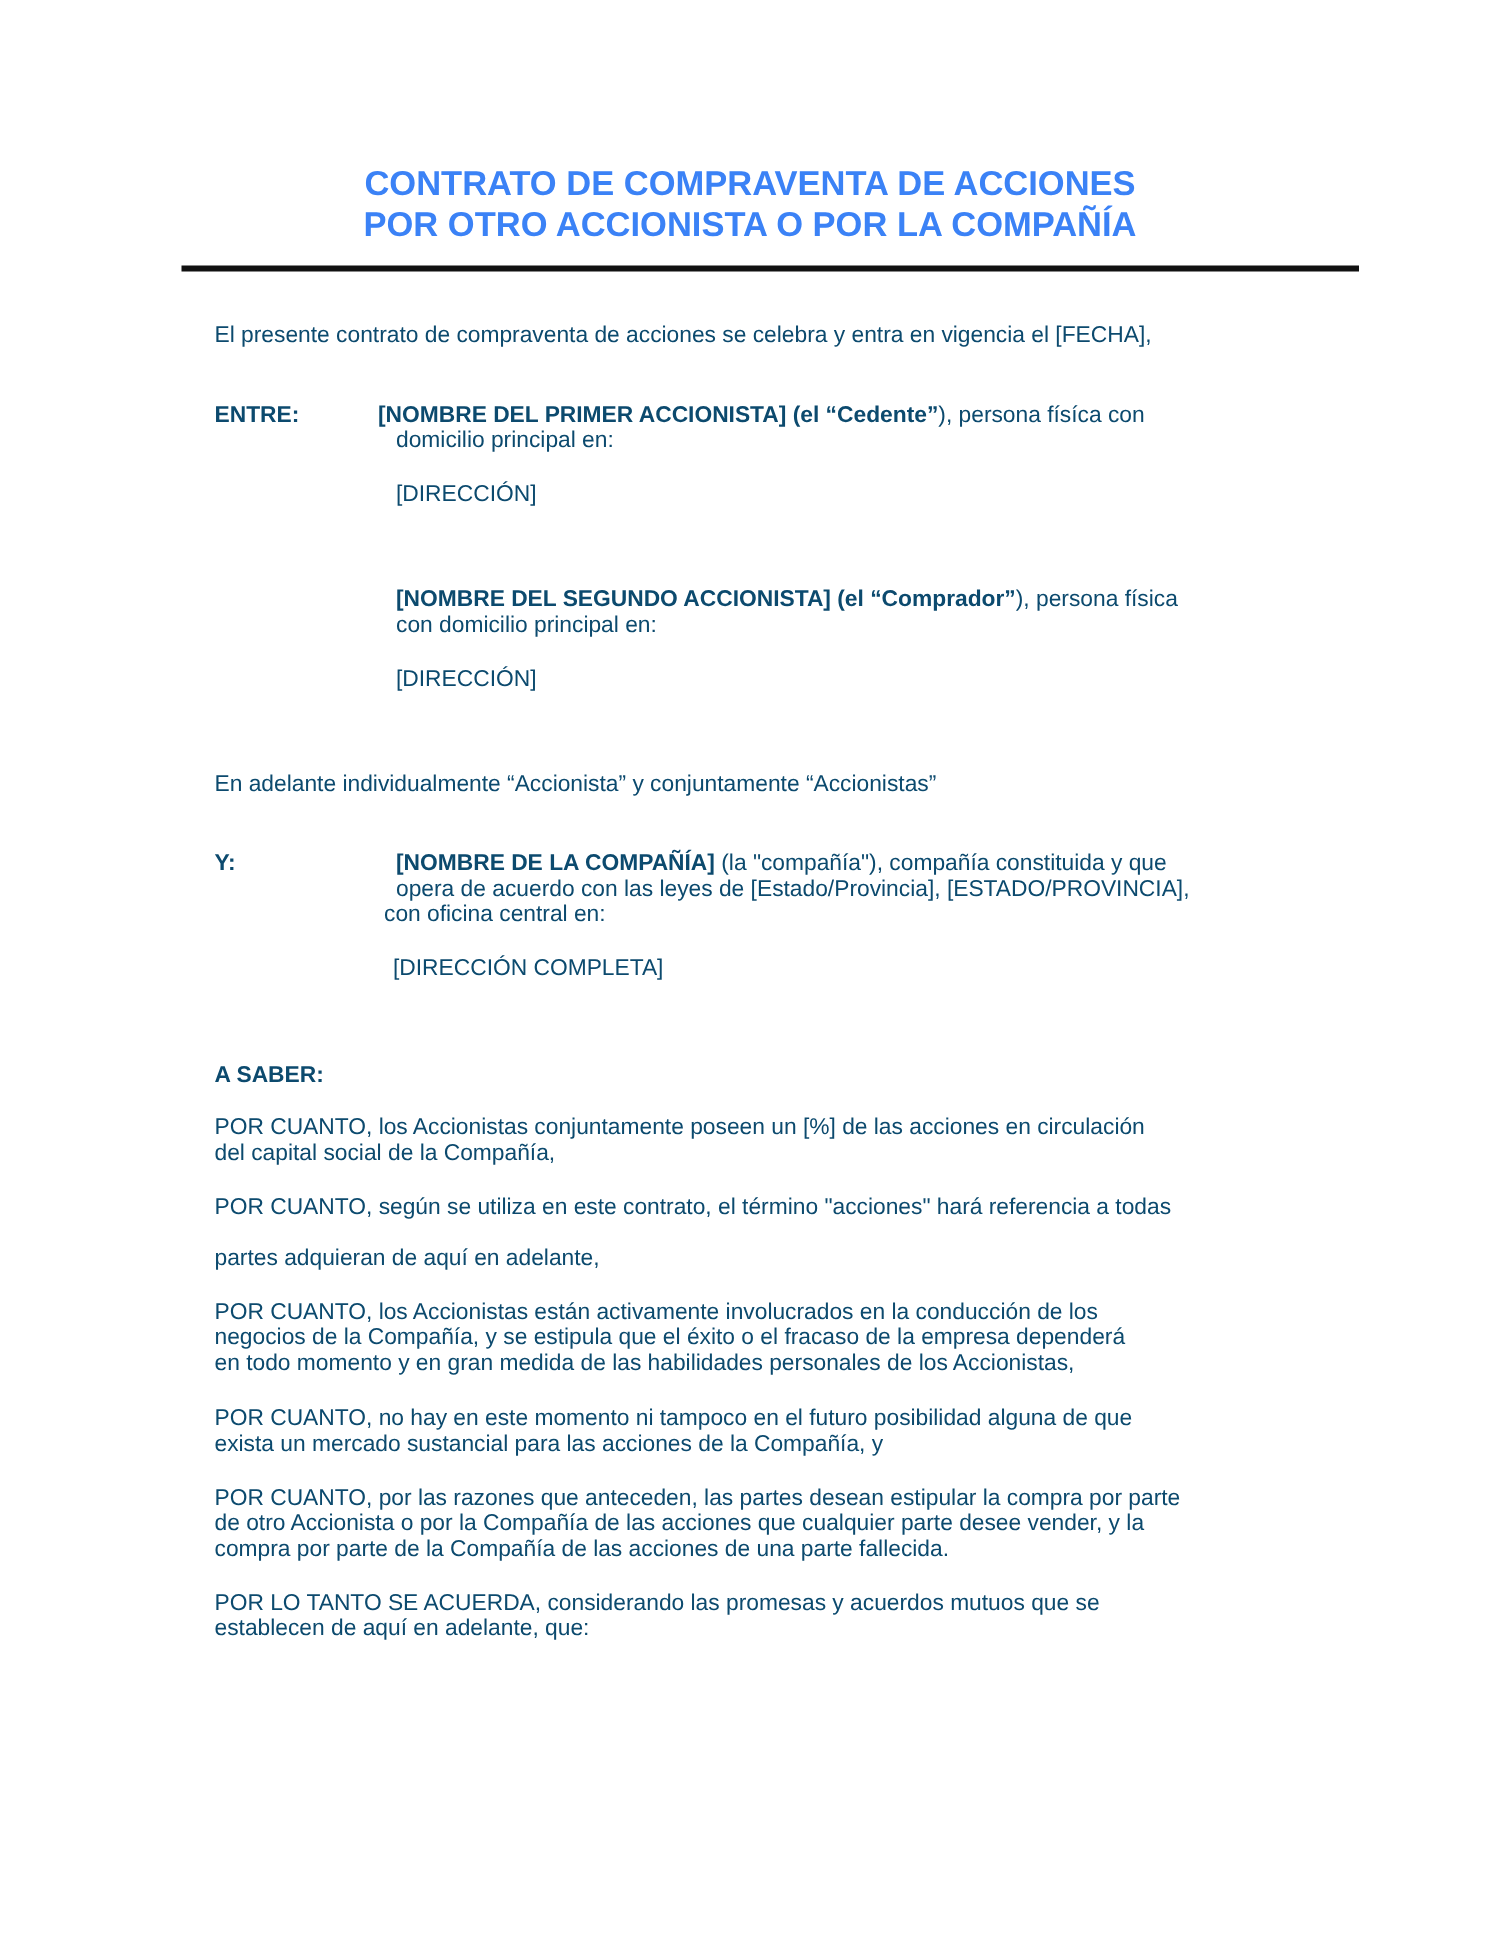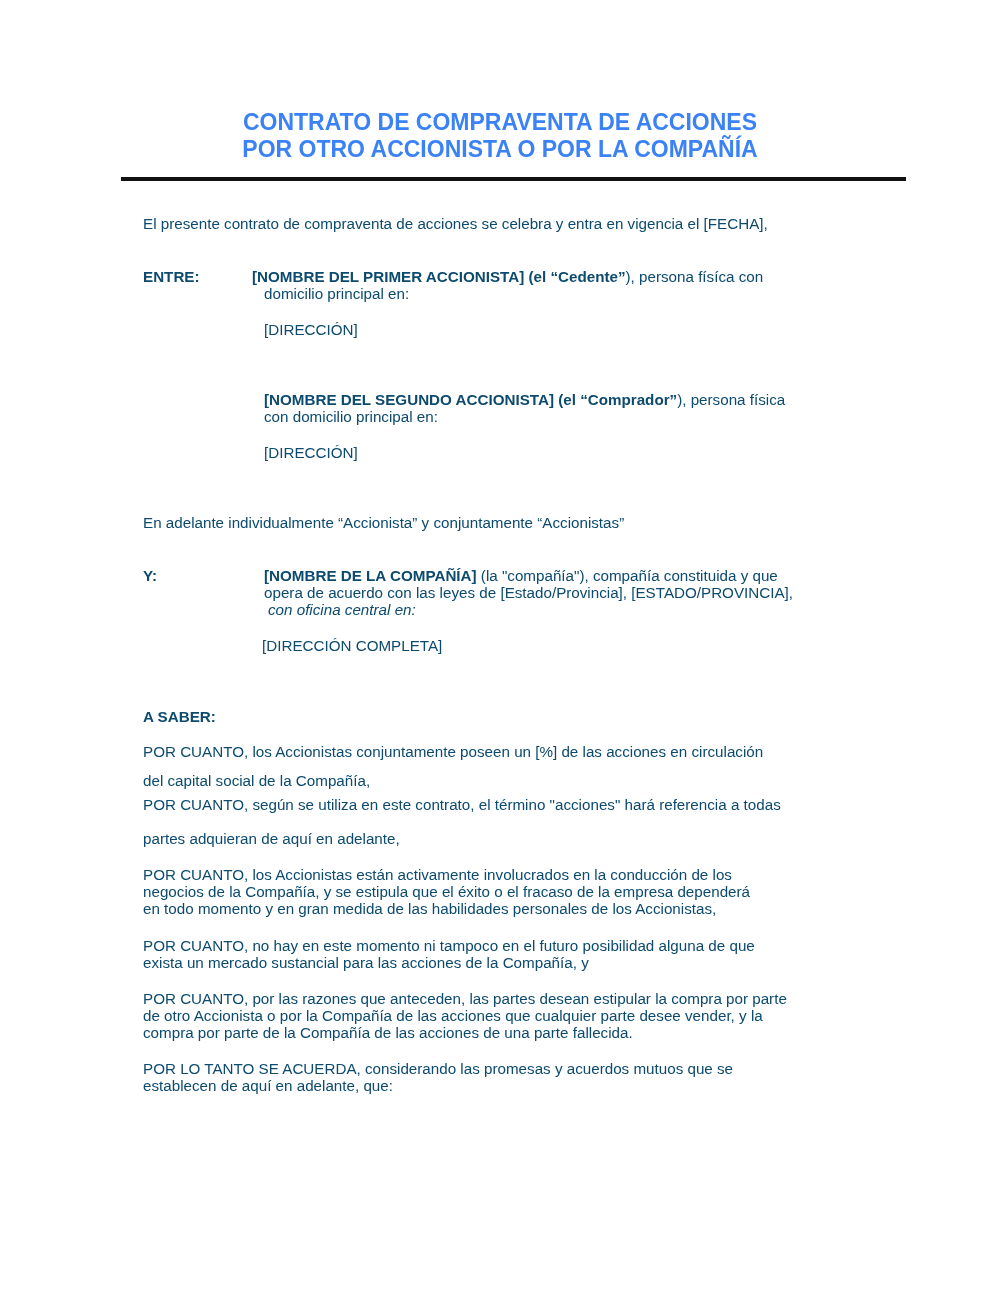--- a/index.html
+++ b/index.html
@@ -32,27 +32,27 @@
 
   <div class="t" style="left:264px; top:391px;"><span class="b">[NOMBRE DEL SEGUNDO ACCIONISTA] (el “Comprador”</span><span>), persona física</span></div>
   <div class="t" style="left:264px; top:408px;">con domicilio principal en:</div>
   <div class="t" style="left:264px; top:444px;">[DIRECCIÓN]</div>
 
   <div class="t" style="left:143px; top:514px;">En adelante individualmente “Accionista” y conjuntamente “Accionistas”</div>
 
   <div class="t b" style="left:143px; top:567px;">Y:</div>
   <div class="t" style="left:264px; top:567px;"><span class="b">[NOMBRE DE LA COMPAÑÍA]</span><span> (la "compañía"), compañía constituida y que</span></div>
   <div class="t" style="left:264px; top:584px;">opera de acuerdo con las leyes de [Estado/Provincia], [ESTADO/PROVINCIA],</div>
-  <div class="t" style="left:268px; top:601px;font-style:italic;">con oficina central en:</div>
+  <div class="t" style="left:256px; top:601px;">con oficina central en:</div>
   <div class="t" style="left:262px; top:637px;">[DIRECCIÓN COMPLETA]</div>
 
   <div class="t b" style="left:143px; top:708px;">A SABER:</div>
 
   <div class="t" style="left:143px; top:743px;">POR CUANTO, los Accionistas conjuntamente poseen un [%] de las acciones en circulación</div>
-  <div class="t" style="left:143px; top:760px;margin-top:12px;">del capital social de la Compañía,</div>
+  <div class="t" style="left:143px; top:760px;">del capital social de la Compañía,</div>
 
   <div class="t" style="left:143px; top:796px;">POR CUANTO, según se utiliza en este contrato, el término "acciones" hará referencia a todas</div>
   <div class="t" style="left:143px; top:830px;">partes adquieran de aquí en adelante,</div>
 
   <div class="t" style="left:143px; top:866px;">POR CUANTO, los Accionistas están activamente involucrados en la conducción de los</div>
   <div class="t" style="left:143px; top:883px;">negocios de la Compañía, y se estipula que el éxito o el fracaso de la empresa dependerá</div>
   <div class="t" style="left:143px; top:900px;">en todo momento y en gran medida de las habilidades personales de los Accionistas,</div>
 
   <div class="t" style="left:143px; top:937px;">POR CUANTO, no hay en este momento ni tampoco en el futuro posibilidad alguna de que</div>
   <div class="t" style="left:143px; top:954px;text-align:center;">exista un mercado sustancial para las acciones de la Compañía, y</div>

